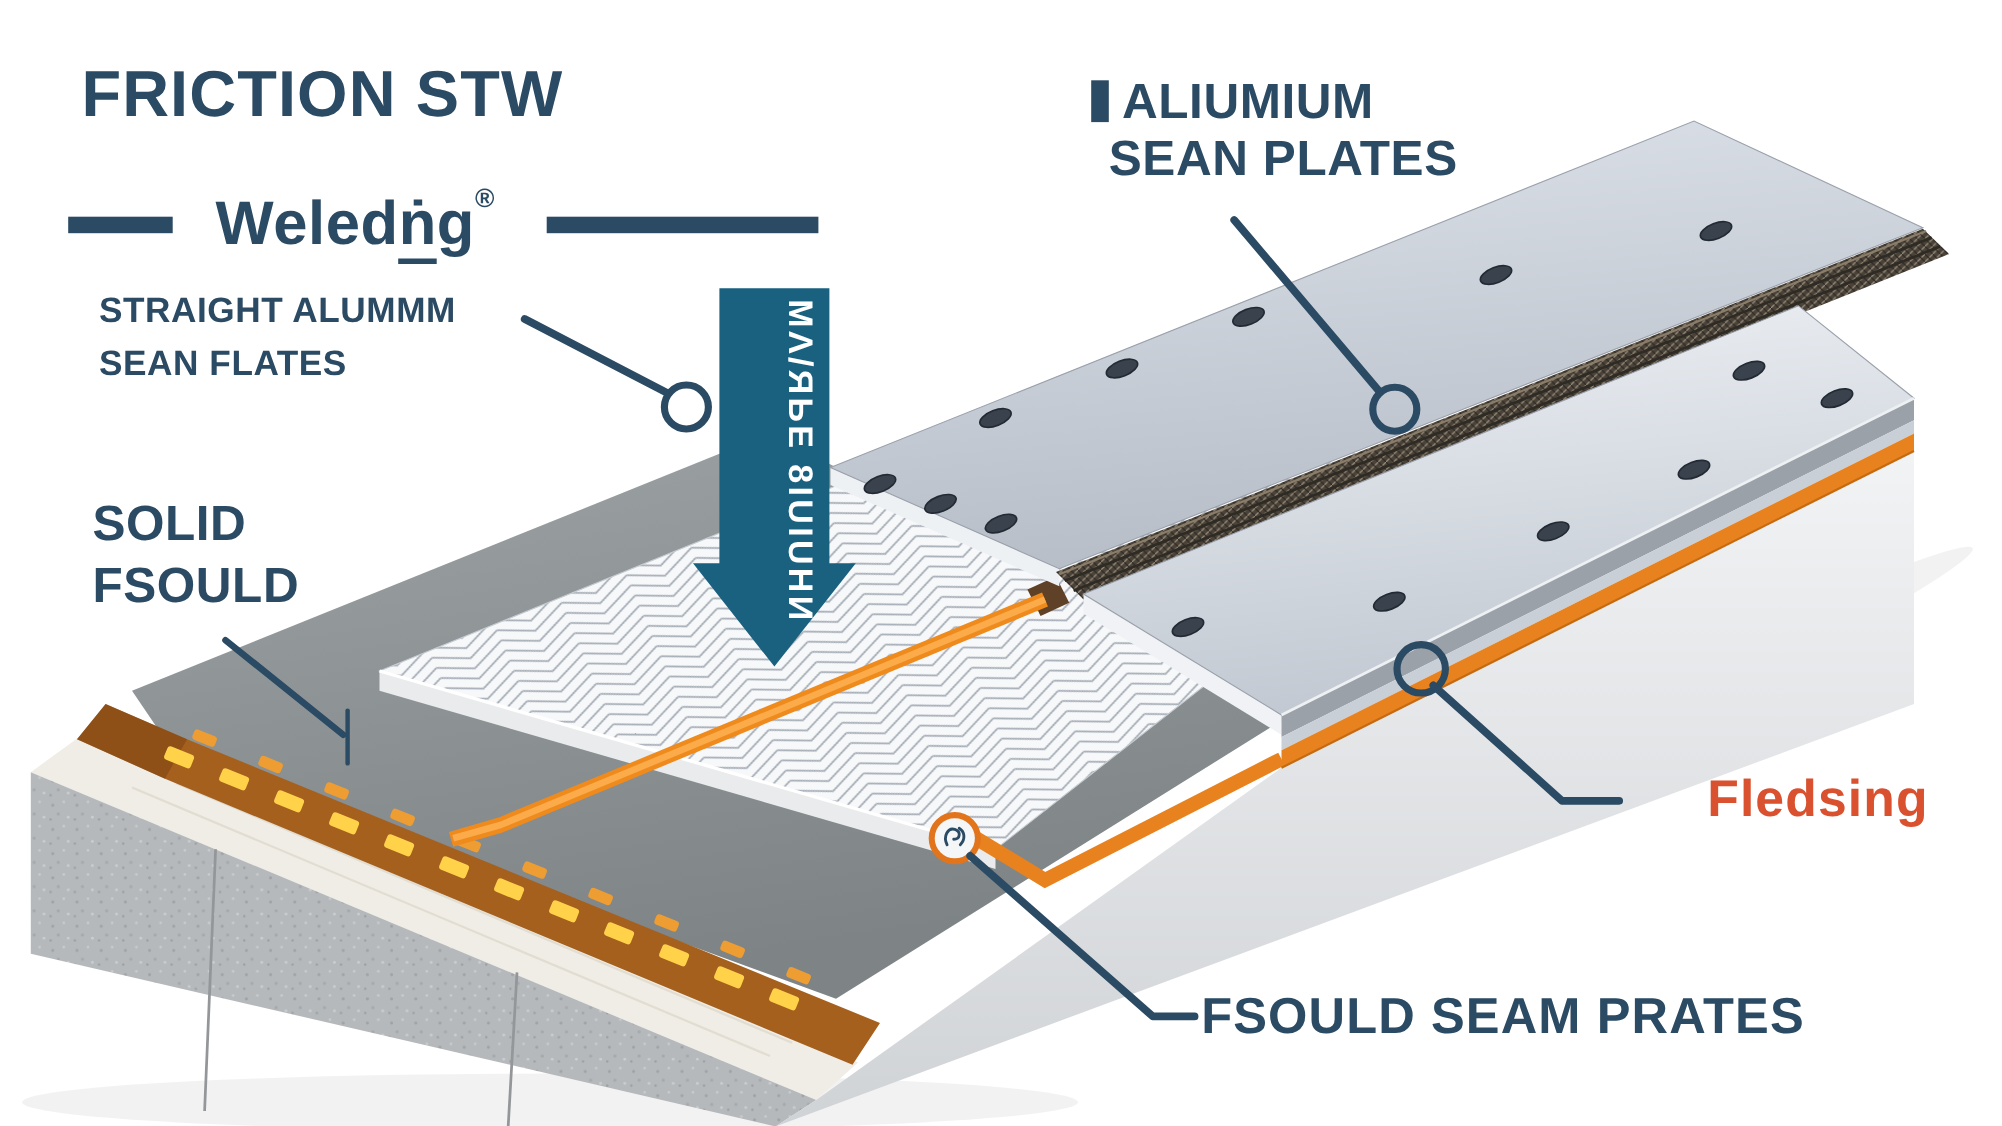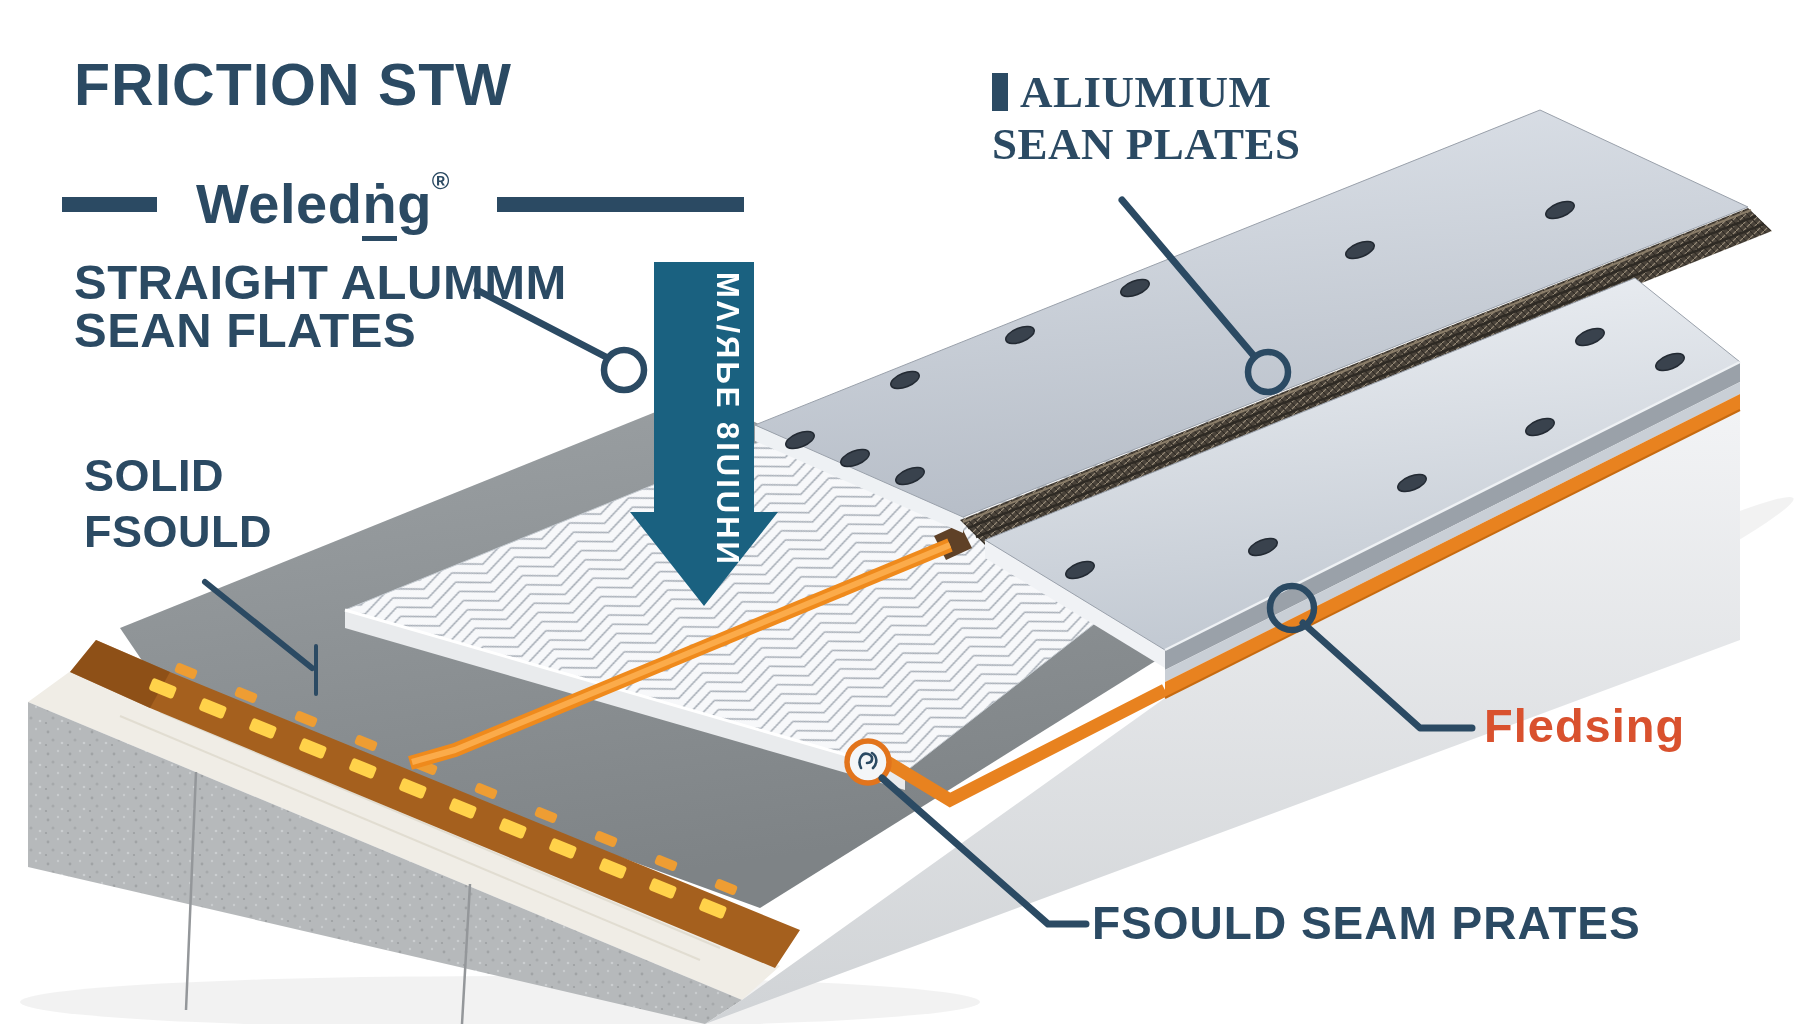--- a/index.html
+++ b/index.html
@@ -8,27 +8,27 @@
   .scene{position:absolute;left:0;top:0;}
   .lbl{position:absolute;color:#2b4a63;font-weight:bold;line-height:1.12;
        letter-spacing:.5px;white-space:nowrap;}
   .title{left:74px;top:52px;font-size:59px;letter-spacing:1px;}
   .subtitle{left:196px;top:168px;font-size:56px;letter-spacing:.5px;}
   .subtitle .nund{border-bottom:5px solid #2b4a63;padding-bottom:1px;}
   .subtitle sup{font-size:24px;vertical-align:34px;}
   .sub-bar{position:absolute;top:197px;height:15px;background:#2b4a63;}
   .sub-bar.left{left:62px;width:95px;}
   .sub-bar.right{left:497px;width:247px;}
-  .straight{left:74px;top:258px;font-size:49px;line-height:48px;}
+  .straight{left:90px;top:258px;font-size:32px;line-height:48px;}
   .solid{left:84px;top:448px;font-size:45px;line-height:56px;}
-  .alium{left:992px;top:66px;font-size:45px;line-height:52px;font-family:Liberation Serif, serif;}
+  .alium{left:992px;top:66px;font-size:45px;line-height:52px;}
   .alium .row{display:flex;align-items:center;gap:12px;}
   .alium .block{display:inline-block;width:16px;height:38px;background:#2b4a63;}
-  .alium .l2{margin-left:0;}
-  .fledsing{left:1484px;top:700px;font-size:47px;color:#d9512e;letter-spacing:1px;}
+  .alium .l2{margin-left:16px;}
+  .fledsing{left:1552px;top:700px;font-size:47px;color:#d9512e;letter-spacing:1px;}
   .fsould{left:1092px;top:898px;font-size:46px;letter-spacing:1px;}
 </style>
 </head>
 <body>
 
 <svg class="scene" width="1820" height="1024" viewBox="0 0 1820 1024">
   <defs>
     <pattern id="herr" width="64" height="40" patternUnits="userSpaceOnUse" patternTransform="rotate(-23)">
       <rect width="64" height="40" fill="#f7f8fa"></rect>
       <path d="M0,-6 L32,8 L64,-6 M0,4 L32,18 L64,4 M0,14 L32,28 L64,14 M0,24 L32,38 L64,24 M0,34 L32,48 L64,34" stroke="#a6adb6" stroke-width="1.6" fill="none"></path>

